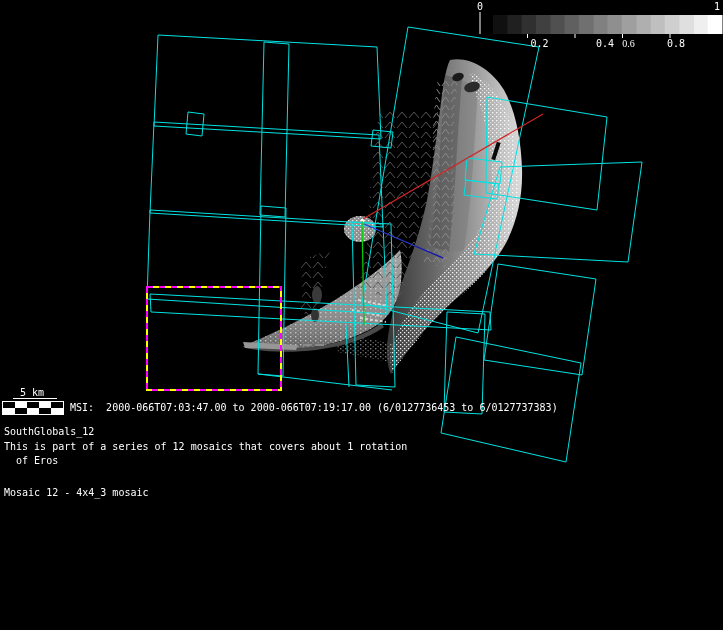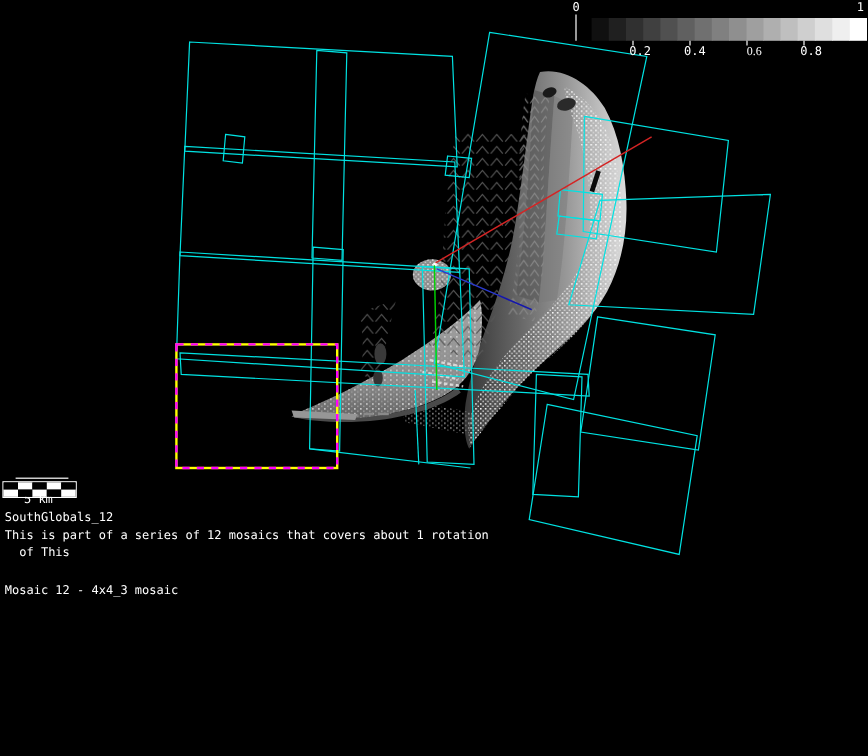--- a/index.html
+++ b/index.html
@@ -1,21 +1,21 @@
 <!DOCTYPE html>
 <html><head>
 <meta charset="utf-8">
 <style>
   html,body{margin:0;padding:0;background:#000;}
   #stage{position:relative;width:723px;height:630px;background:#000;overflow:hidden;
          font-family:"DejaVu Sans Mono",monospace;}
   #vec{position:absolute;left:0;top:0;}
   .txt{position:absolute;color:#fff;font-size:10px;line-height:12px;white-space:pre;}
   .cb-label{position:absolute;color:#fff;font-size:10px;width:30px;text-align:center;white-space:pre;}
-  #scale-label{left:8px;top:387px;width:48px;text-align:center;margin-top:24px;}
+  #scale-label{left:8px;top:387px;width:48px;text-align:center;}
   #scale-topline{position:absolute;left:13px;top:398px;width:44px;height:1px;background:#fff;}
   #scalebar{position:absolute;left:2px;top:401px;width:60px;height:12px;border:1px solid #fff;}
   .sb-row{display:flex;height:6px;}
   .sb-cell{width:12px;height:6px;}
   #msi-line{left:70px;top:402px;}
   #cap-1{left:4px;top:426px;}
   #cap-2{left:4px;top:441px;}
   #cap-3{left:4px;top:455px;}
   #cap-4{left:4px;top:487px;}
   #cb-min{left:465px;top:1px;}
@@ -165,22 +165,22 @@
         <line x1="527.5" y1="34" x2="527.5" y2="38" stroke="#fff" stroke-width="1"></line>
         <line x1="575" y1="34" x2="575" y2="38" stroke="#fff" stroke-width="1"></line>
         <line x1="622.5" y1="34" x2="622.5" y2="38" stroke="#fff" stroke-width="1"></line>
         <line x1="670" y1="34" x2="670" y2="38" stroke="#fff" stroke-width="1"></line>
       </g>
   </svg>
 
   <div id="cb-min" class="cb-label">0</div>
   <div id="cb-max" class="cb-label">1</div>
   <div id="cb-ticks">
-      <div class="cb-label" style="left: 518.5px; top: 38px;">0.2</div>
-      <div class="cb-label" style="left: 564px; top: 38px;">0.4</div>
+      <div class="cb-label" style="left: 518.5px; top: 38px; text-align: right;">0.2</div>
+      <div class="cb-label" style="left: 590px; top: 38px;">0.4</div>
       <div class="cb-label" style="left: 613.5px; top: 38px; font-family: Liberation Serif, serif;">0.6</div>
       <div class="cb-label" style="left: 661px; top: 38px;">0.8</div>
     </div>
 
   <div id="scale-label" class="txt">5 km</div>
   <div id="scale-topline"></div>
   <div id="scalebar">
       <div class="sb-row">
         <div class="sb-cell" style="background: rgb(0, 0, 0);"></div>
         <div class="sb-cell" style="background: rgb(255, 255, 255);"></div>
@@ -190,17 +190,18 @@
       </div>
       <div class="sb-row">
         <div class="sb-cell" style="background: rgb(255, 255, 255);"></div>
         <div class="sb-cell" style="background: rgb(0, 0, 0);"></div>
         <div class="sb-cell" style="background: rgb(255, 255, 255);"></div>
         <div class="sb-cell" style="background: rgb(0, 0, 0);"></div>
         <div class="sb-cell" style="background: rgb(255, 255, 255);"></div>
       </div>
     </div>
 
+  <div id="msi-line" class="txt">MSI:  2000-066T07:03:47.00 to 2000-066T07:19:17.00 (6/0127736453 to 6/0127737383)</div>
   <div id="cap-1" class="txt">SouthGlobals_12</div>
   <div id="cap-2" class="txt">This is part of a series of 12 mosaics that covers about 1 rotation</div>
-  <div id="cap-3" class="txt">  of This</div>
+  <div id="cap-3" class="txt">  of Eros</div>
   <div id="cap-4" class="txt">Mosaic 12 - 4x4_3 mosaic</div>
 </div>
 
 </body></html>

